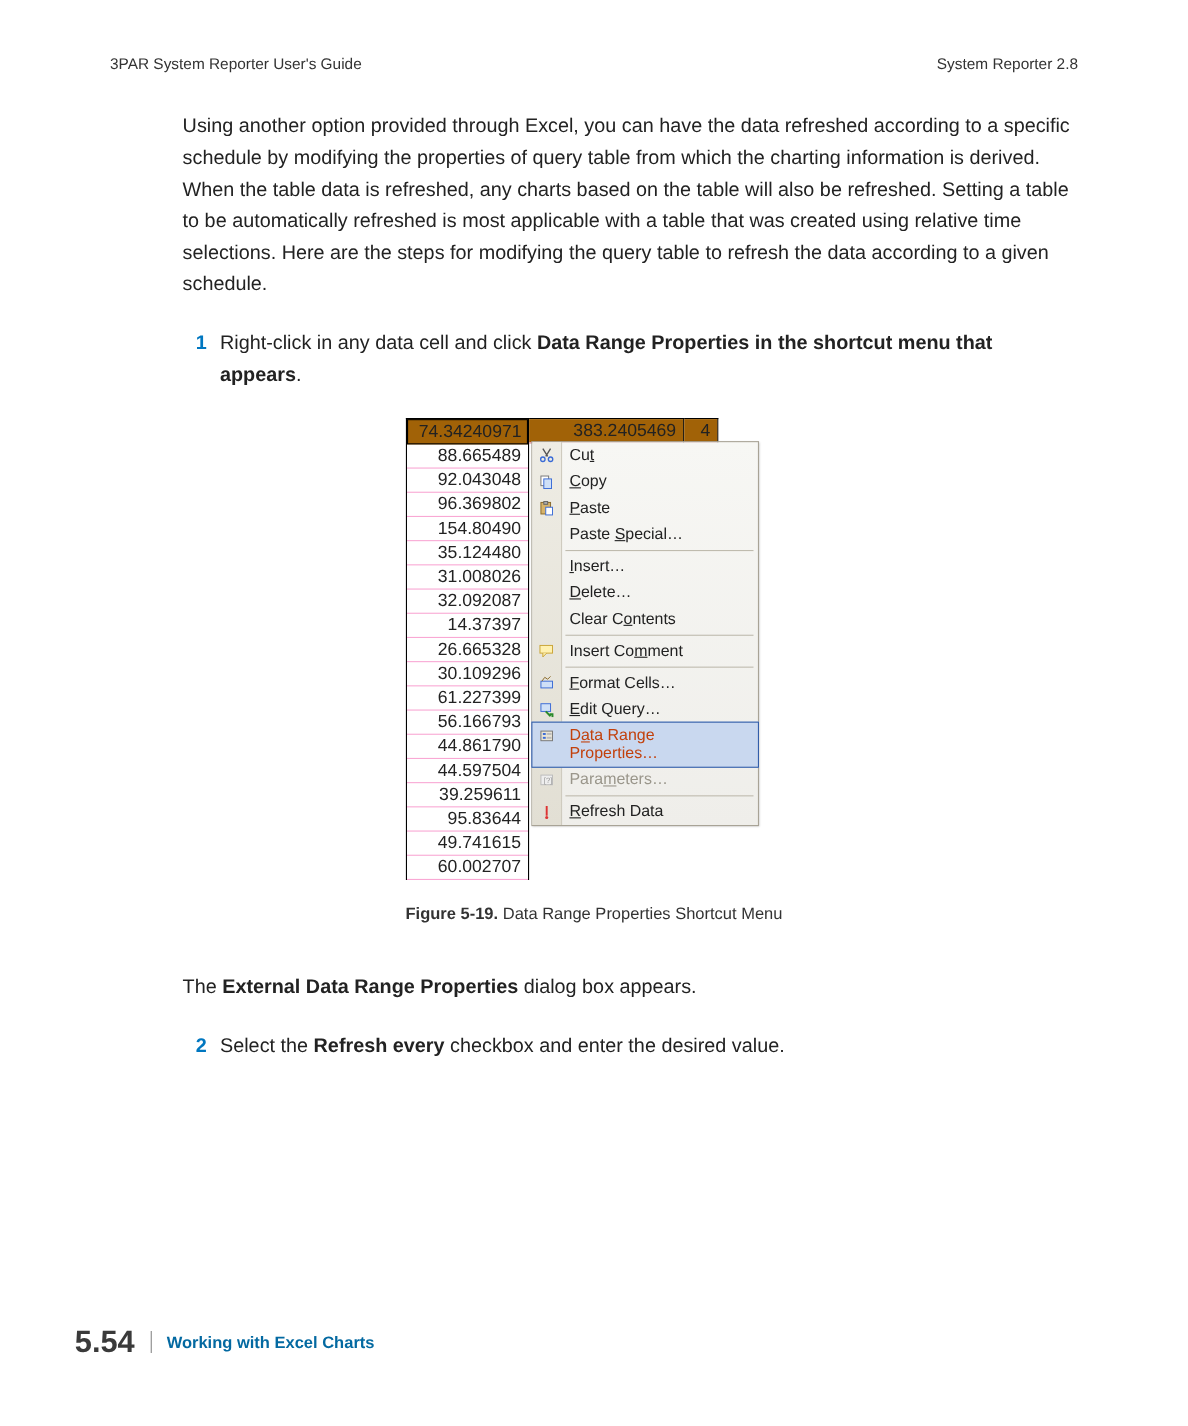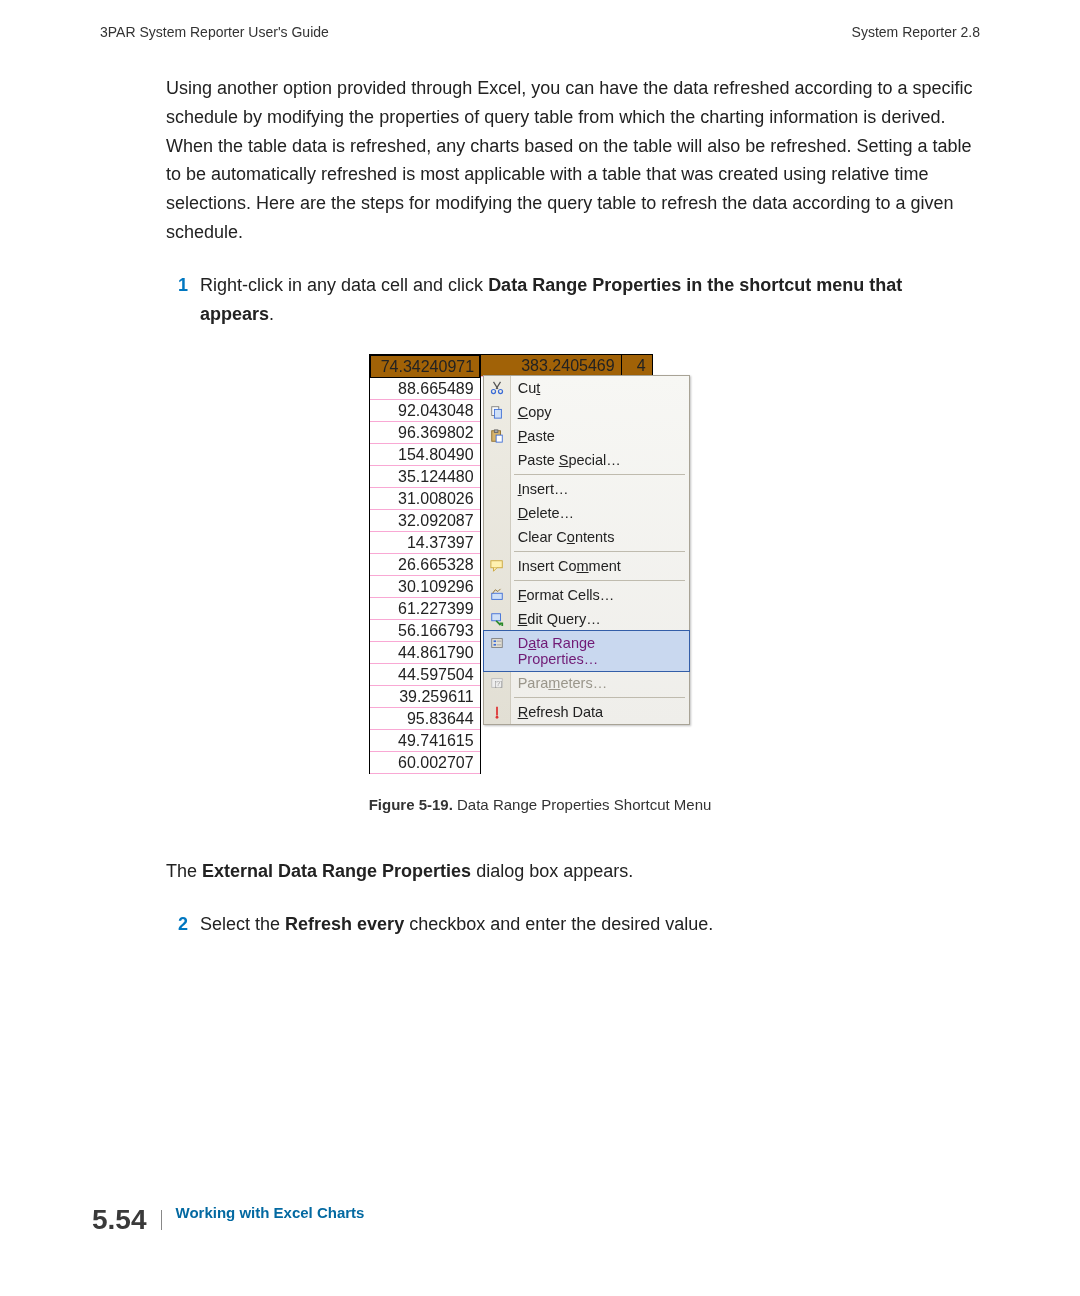--- a/index.html
+++ b/index.html
@@ -6,21 +6,21 @@
     margin: 0;
     padding: 0;
     background: #fff;
     font-family: "Segoe UI", "Myriad Pro", Arial, sans-serif;
     color: #222;
     width: 1080px;
     height: 1296px;
     position: relative;
   }
   .page {
-    padding: 24px 100px 0 100px;
+    padding: 50px 100px 0 100px;
     box-sizing: border-box;
     height: 100%;
     position: relative;
   }
   .header {
     display: flex;
     justify-content: space-between;
     font-size: 14px;
     color: #333;
     margin-bottom: 34px;
@@ -104,21 +104,21 @@
     position: relative;
     padding: 4px 10px 4px 34px;
     display: flex;
     align-items: flex-start;
     z-index: 1;
   }
   .menu-item.sel {
     background: #c9d8ef;
     border: 1px solid #335ea8;
     margin: -1px;
-    color: #701a75;
+    color: #c2410c;
   }
   .menu-item.disabled { color: #9a968b; }
   .menu-sep {
     position: relative;
     z-index: 1;
     margin: 2px 4px 2px 30px;
     border-top: 1px solid #bfbbae;
   }
   .mi-icon {
     position: absolute;
@@ -129,24 +129,24 @@
   .u { text-decoration: underline; }
   .caption {
     text-align: center;
     font-size: 15px;
     color: #333;
     margin: 22px 0 24px 0;
   }
   .caption .capbold { font-weight: 700; }
   .footer {
     position: absolute;
-    left: 92px;
+    left: 68px;
     bottom: 60px;
     display: flex;
-    align-items: flex-start;
+    align-items: center;
   }
   .page-number {
     font-size: 28px;
     font-weight: 700;
     color: #3a3a3a;
   }
   .footer-divider {
     width: 1px;
     height: 20px;
     background: #888;

